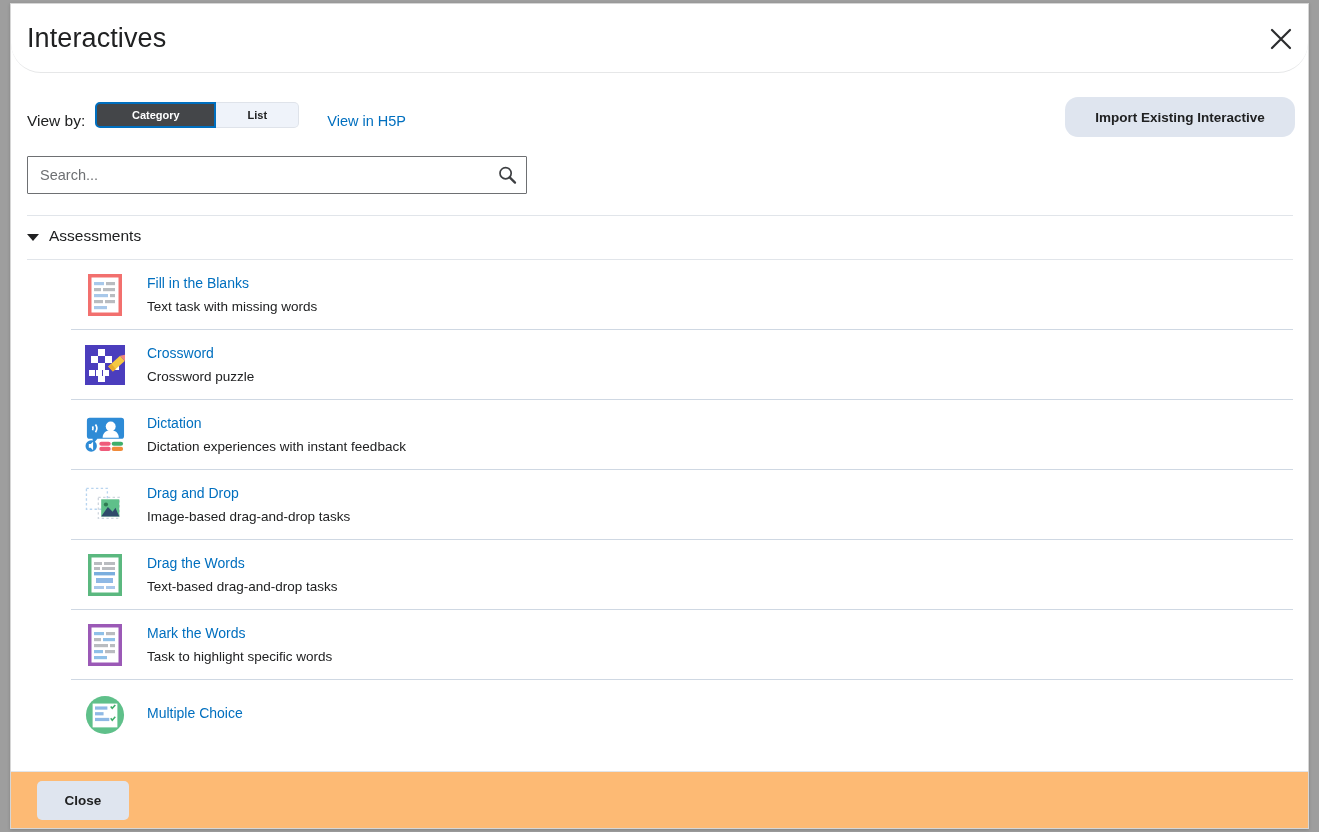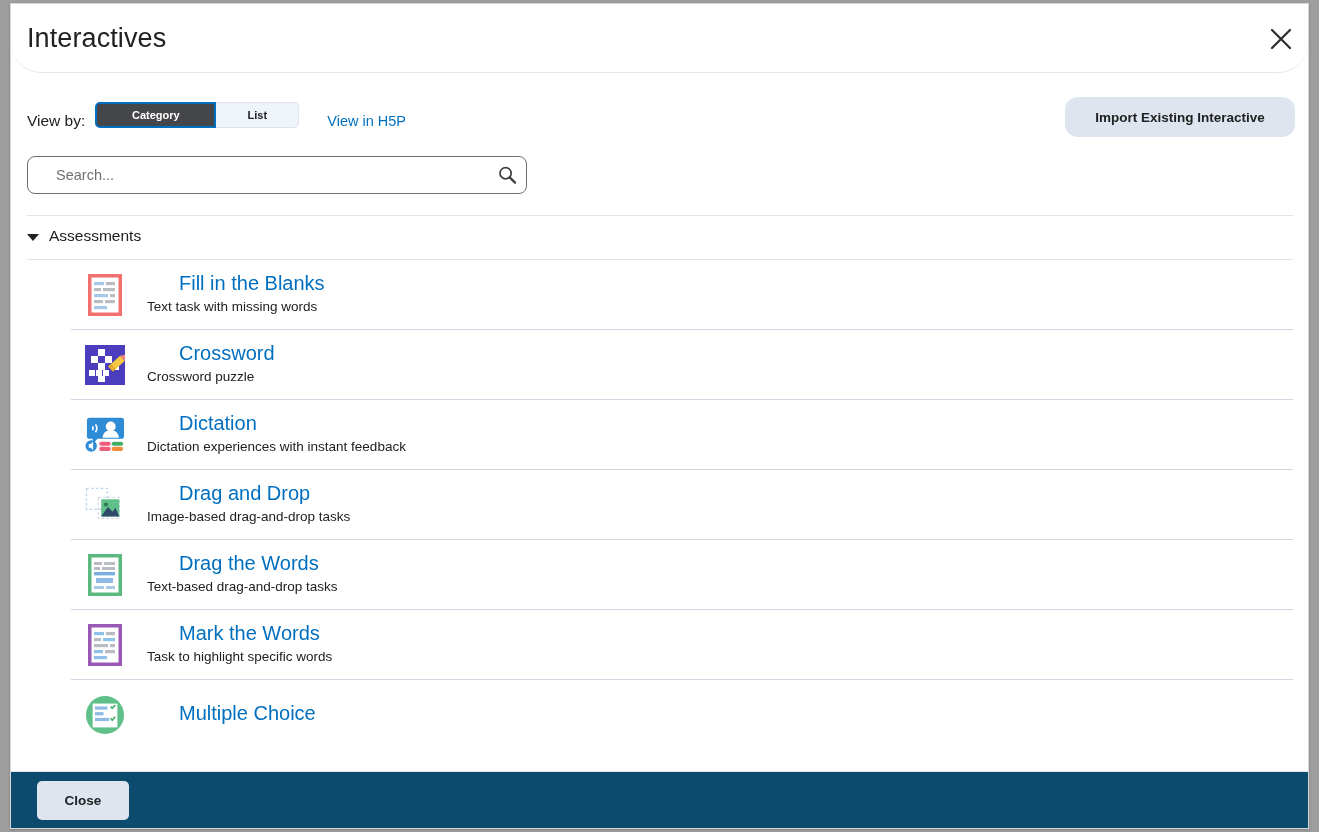--- a/index.html
+++ b/index.html
@@ -108,22 +108,22 @@
     cursor: pointer;
   }
   .search-wrap {
     position: relative;
     margin: 12px 0 0 16px;
     width: 500px; height: 38px;
   }
   .search-input {
     width: 100%; height: 100%;
     border: 1px solid #6e7073;
-    border-radius: 8px;
-    padding: 0 40px 0 28px;
+    border-radius: 1px;
+    padding: 0 40px 0 12px;
     font-size: 14.5px;
     color: #202122;
     font-family: "Liberation Sans", sans-serif;
     outline: none;
     background: #fff;
   }
   .search-input::placeholder { color: #6e7073; }
   .search-icon {
     position: absolute;
     right: 10px; top: 9px;
@@ -170,38 +170,37 @@
   }
   .row:last-child { border-bottom: none; }
   .row-icon {
     width: 40px; height: 44px;
     margin: 0 22px 0 14px;
     flex: 0 0 40px;
     display: flex; align-items: center; justify-content: center;
   }
   .row-text { display: flex; flex-direction: column; }
   .row-title {
-    font-size: 20px;
+    font-size: 14px;
     color: #006fbf;
     line-height: 21px;
     margin-bottom: 4px;
     cursor: pointer;
-    margin-left: 32px;
   }
   .row-sub {
     font-size: 13.5px;
     color: #202122;
     line-height: 18px;
   }
 
   
   .dlg-footer {
     flex: 0 0 57px;
     height: 57px;
-    background: #0c4a6e;
+    background: #fdba74;
     border-top: 1px solid #e1e5ea;
     display: flex; align-items: center;
     padding-left: 26px;
     z-index: 5;
   }
   .close-btn {
     width: 92px; height: 39px;
     background: #dfe5ef;
     border: none;
     border-radius: 5px;

